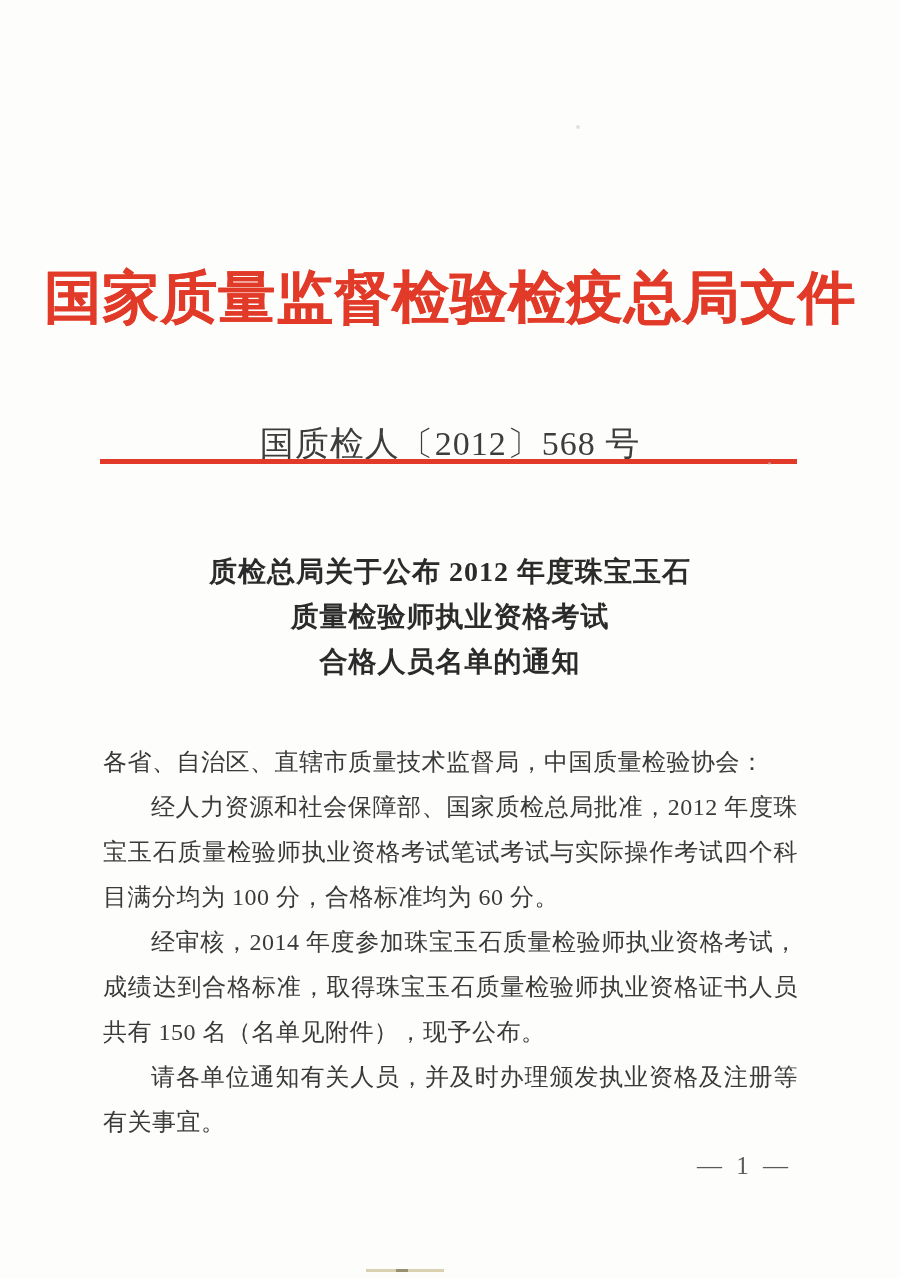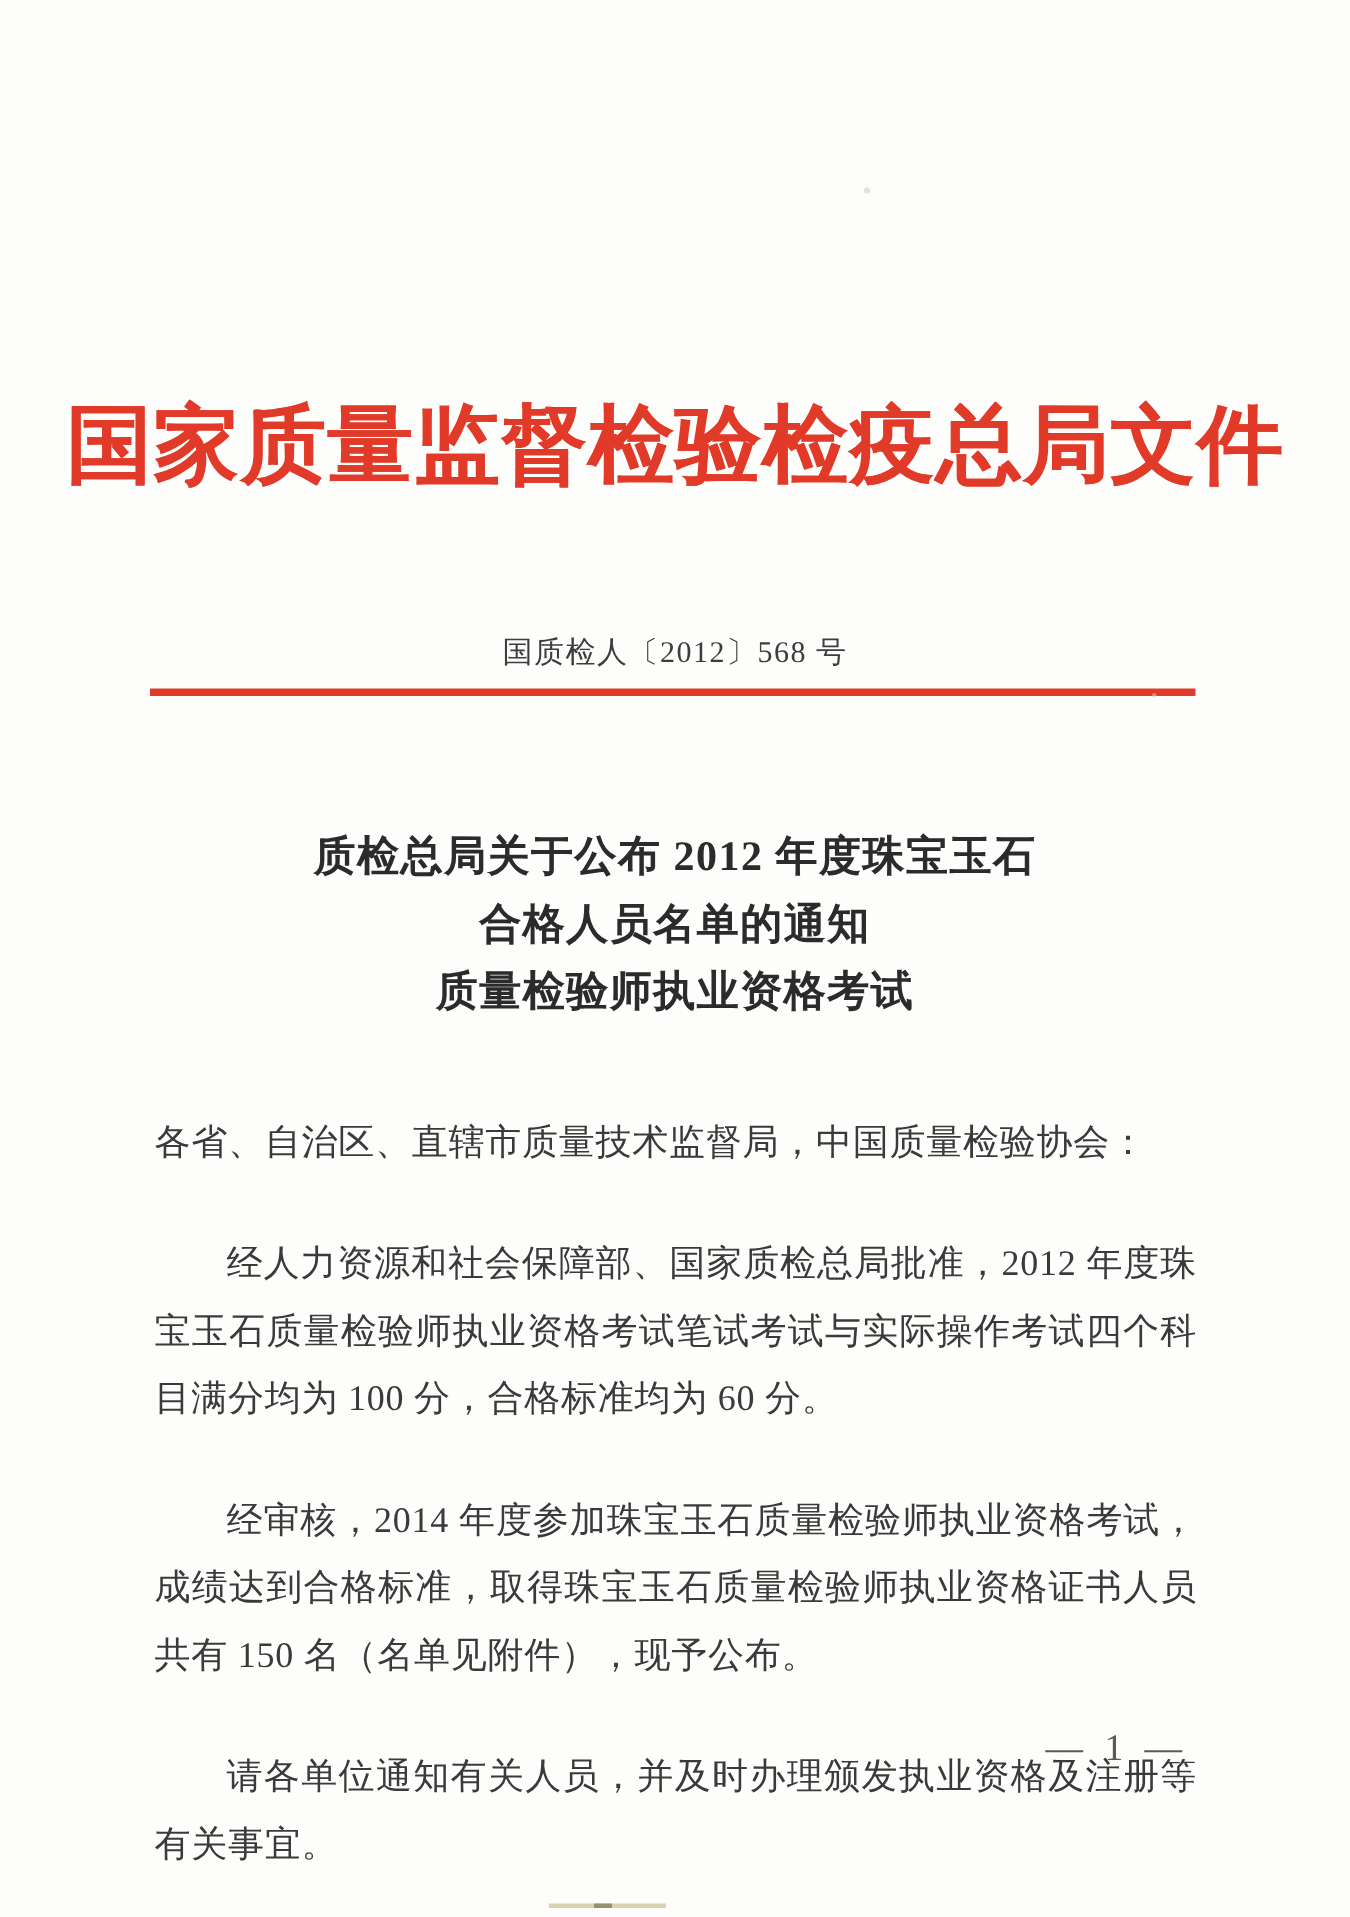--- a/index.html
+++ b/index.html
@@ -31,21 +31,21 @@
     margin: 0;
     line-height: 1.25;
     text-shadow: 0.5px 0 0 #e23a28;
   }
   .doc-number {
     position: absolute;
     top: 421px;
     left: 0;
     width: 100%;
     text-align: center;
-    font-size: 20px;
+    font-size: 34px;
     letter-spacing: 1px;
     color: #3d3d3d;
   }
   .red-rule {
     position: absolute;
     top: 459px;
     left: 100px;
     width: 697px;
     height: 5px;
     background: #e23a28;
@@ -72,21 +72,20 @@
     color: #3a3a3a;
     text-align: justify;
     letter-spacing: 0.5px;
   }
   .body-text p {
     margin: 0;
     padding: 0;
   }
   .body-text p.indented {
     text-indent: 2em;
-    margin-top: 36px;
   }
   .page-number {
     position: absolute;
     top: 1152px;
     right: 108px;
     font-size: 25px;
     color: #5a5a5a;
     letter-spacing: 4px;
   }
   .speck {
@@ -121,22 +120,22 @@
 <div class="page">
 
   <h1 class="agency-header">国家质量监督检验检疫总局文件</h1>
 
   <div class="doc-number">国质检人〔2012〕568 号</div>
 
   <div class="red-rule"></div>
 
   <div class="notice-title">
     <div>质检总局关于公布 2012 年度珠宝玉石</div>
+    <div>质量检验师执业资格考试</div>
     <div>合格人员名单的通知</div>
-    <div>质量检验师执业资格考试</div>
   </div>
 
   <div class="body-text">
     <p>各省、自治区、直辖市质量技术监督局，中国质量检验协会：</p>
     <p class="indented">经人力资源和社会保障部、国家质检总局批准，2012 年度珠宝玉石质量检验师执业资格考试笔试考试与实际操作考试四个科目满分均为 100 分，合格标准均为 60 分。</p>
     <p class="indented">经审核，2014 年度参加珠宝玉石质量检验师执业资格考试，成绩达到合格标准，取得珠宝玉石质量检验师执业资格证书人员共有 150 名（名单见附件），现予公布。</p>
     <p class="indented">请各单位通知有关人员，并及时办理颁发执业资格及注册等有关事宜。</p>
   </div>
 
   <div class="page-number">— 1 —</div>

